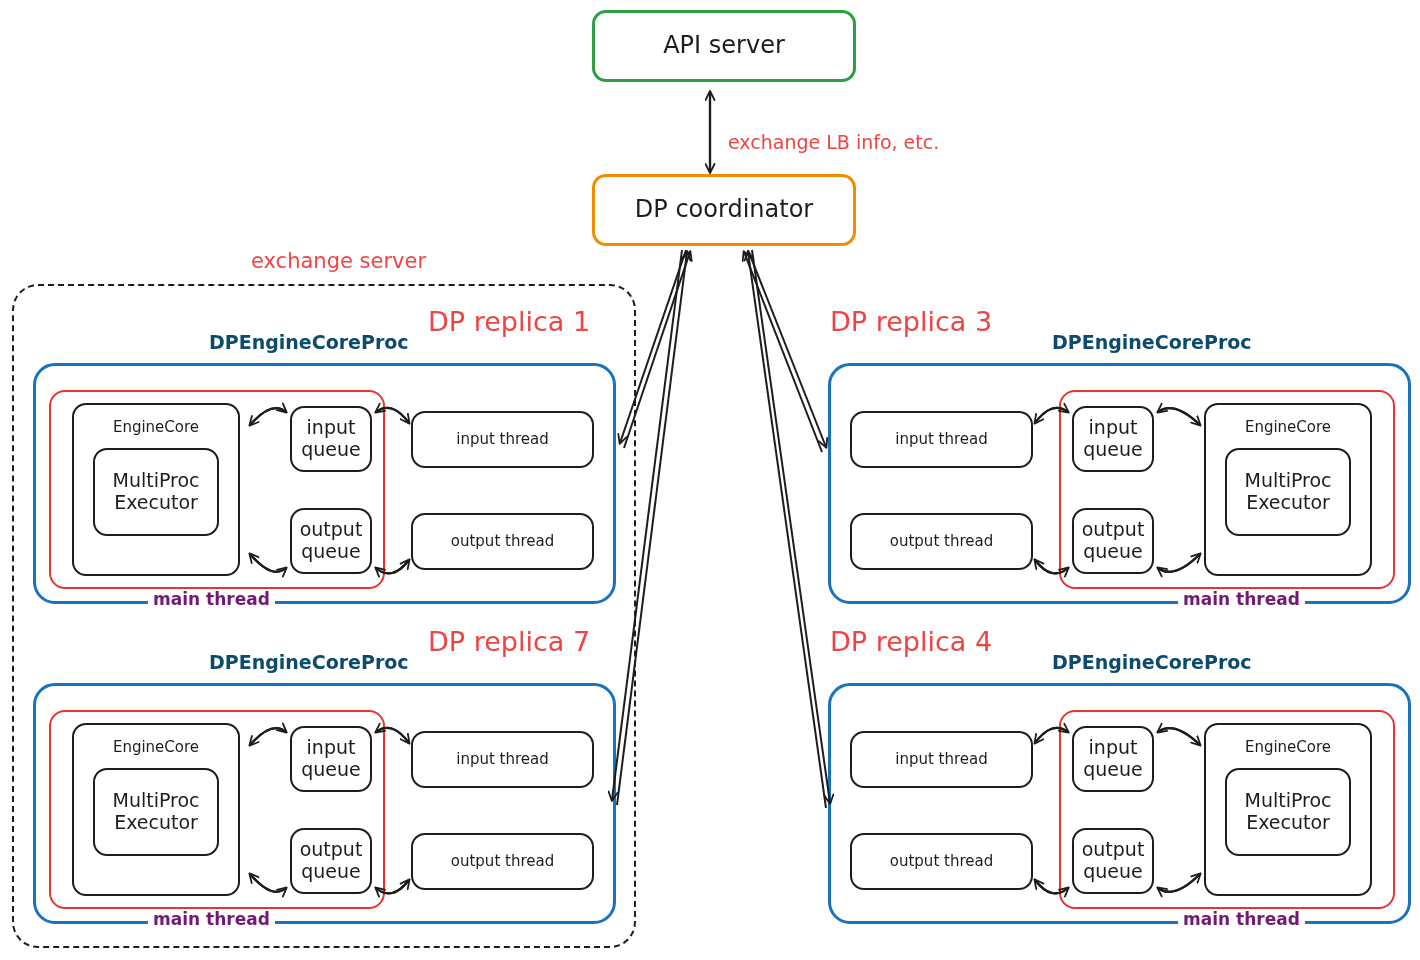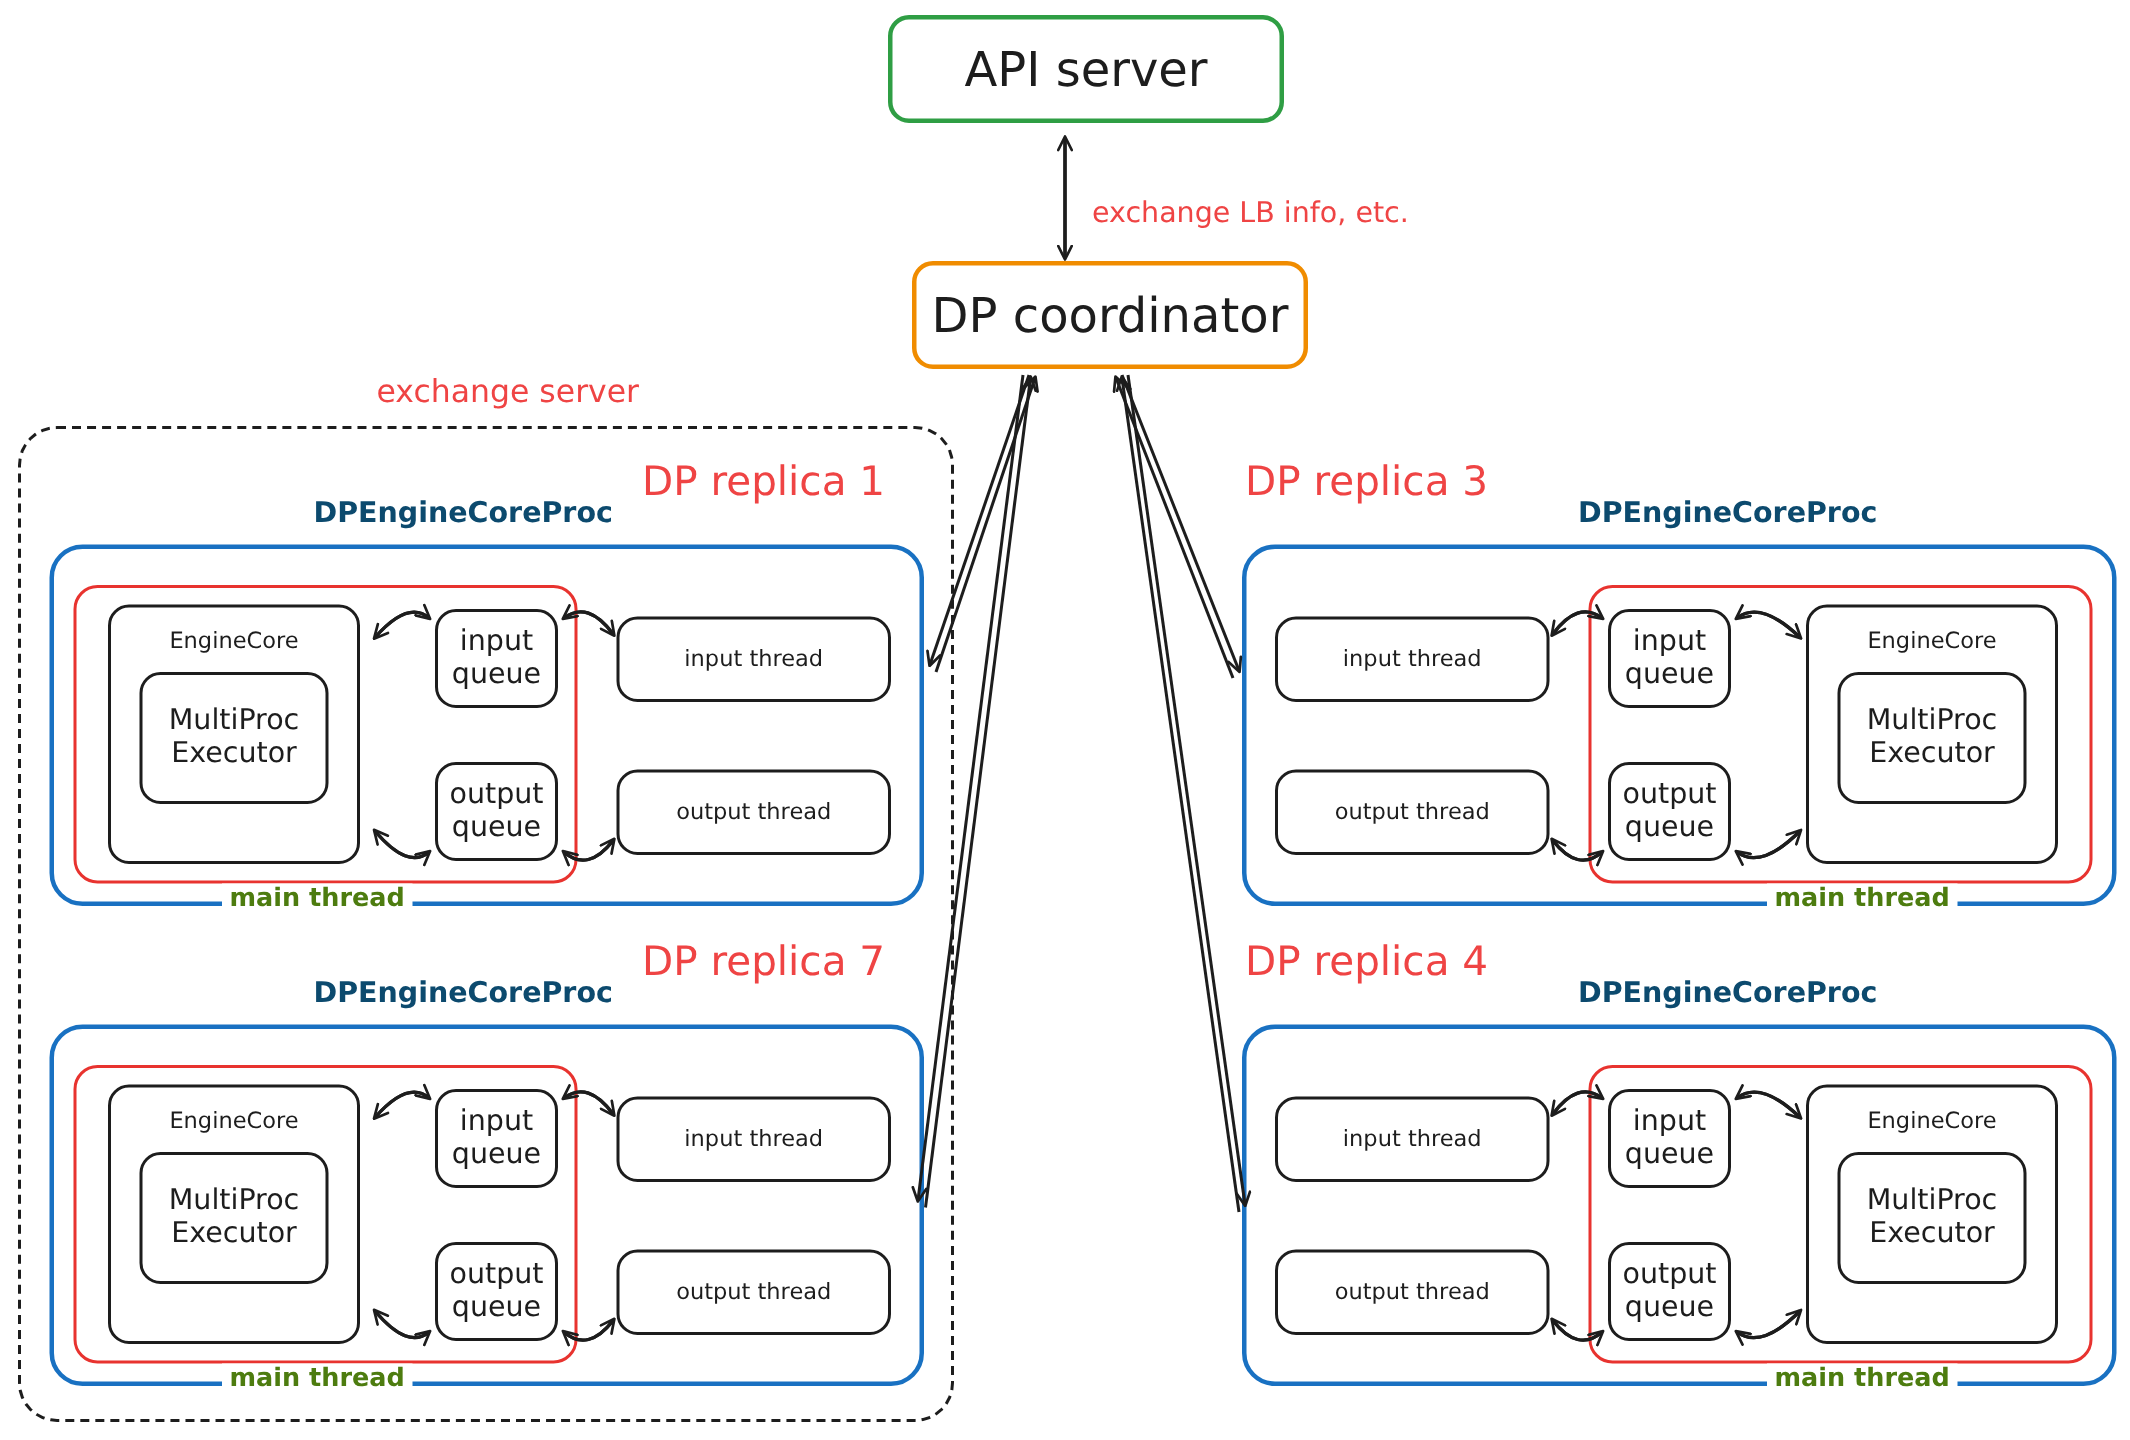--- a/index.html
+++ b/index.html
@@ -59,29 +59,29 @@
   }
   .label {
     position: absolute;
     white-space: nowrap;
     color: #ef4444;
   }
   .label.blue-text {
     color: #0c4a6e;
   }
   .label.red-text {
-    color: #4d7c0f;
+    color: #701a75;
     background: #ffffff;
     padding: 0 5px;
   }
   .t-title {
     font-size: 27px;
   }
   .t-big {
-    font-size: 32px;
+    font-size: 24px;
   }
   .t-box {
     font-size: 15px;
   }
   .t-small {
     font-size: 19px;
   }
   .t-proc {
     font-size: 19px;
     font-weight: 600;
@@ -108,21 +108,21 @@
 </style>
 </head>
 <body>
 
 <div id="canvas">
 
   <div class="node green" style="left:592px; top:10px; width:264px; height:72px;">
     <span class="t-big">API server</span>
   </div>
 
-  <div class="node orange" style="left:592px; top:174px; width:264px; height:72px;margin-left:16px;">
+  <div class="node orange" style="left:592px; top:174px; width:264px; height:72px;">
     <span class="t-big">DP coordinator</span>
   </div>
 
   <div class="label t-edge" style="left:728px; top:131px;">exchange LB info, etc.</div>
 
   <div class="label t-headless" style="left:251px; top:249px;">exchange server</div>
 
   <div class="group dashed" style="left:12px; top:284px; width:624px; height:664px;"></div>
 
   <div class="label t-title" style="left:428px; top:306px;">DP replica 1</div>

